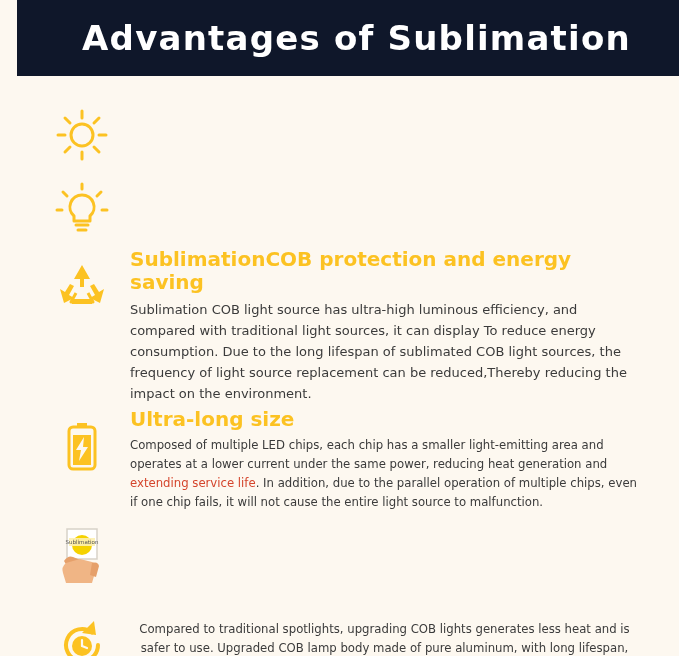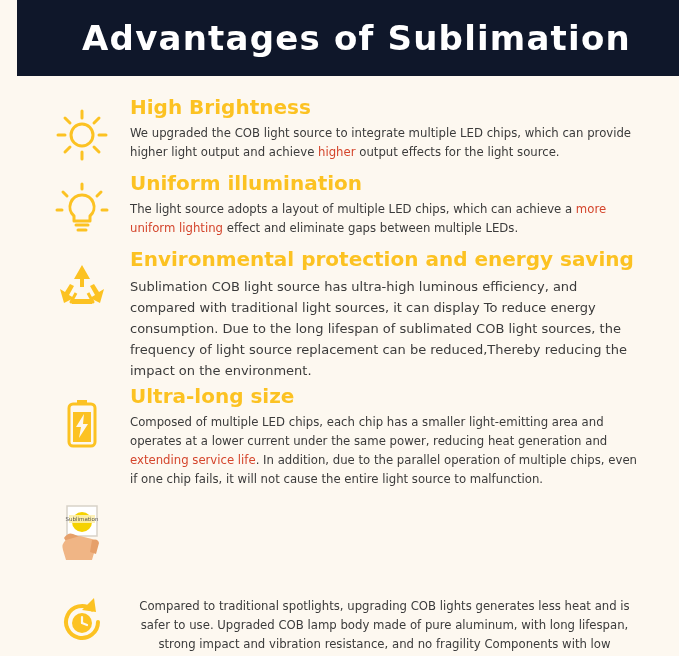--- a/index.html
+++ b/index.html
@@ -109,72 +109,60 @@
               <line x1="6" y1="30" x2="13" y2="30"></line>
               <line x1="47" y1="30" x2="54" y2="30"></line>
               <line x1="13" y1="13" x2="18" y2="18"></line>
               <line x1="42" y1="42" x2="47" y2="47"></line>
               <line x1="47" y1="13" x2="42" y2="18"></line>
               <line x1="18" y1="42" x2="13" y2="47"></line>
             </g>
           </svg>
         </div>
       </div>
-      <div class="text-cell">
-        <div class="feature-title">High Brightness</div>
-        <div class="feature-body">
-          <span>We upgraded the COB light source to integrate multiple LED chips, which can provide higher light output and achieve </span><span class="hl">higher</span><span> output effects for the light source.</span>
-        </div>
-      </div>
     </div>
 
     <div class="feature f2">
       <div class="icon-cell">
         <div class="icon-box">
           <svg width="60" height="60" viewBox="0 0 60 60">
             <path d="M30 14 a12 12 0 0 0 -8 21 l0 5 l16 0 l0 -5 a12 12 0 0 0 -8 -21 z" fill="none" stroke="#fcc222" stroke-width="3" stroke-linejoin="round"></path>
             <line x1="24" y1="44" x2="36" y2="44" stroke="#fcc222" stroke-width="3" stroke-linecap="round"></line>
             <line x1="26" y1="49" x2="34" y2="49" stroke="#fcc222" stroke-width="3" stroke-linecap="round"></line>
             <g stroke="#fcc222" stroke-width="3" stroke-linecap="round">
               <line x1="30" y1="3" x2="30" y2="8"></line>
               <line x1="11" y1="11" x2="15" y2="15"></line>
               <line x1="49" y1="11" x2="45" y2="15"></line>
               <line x1="5" y1="29" x2="10" y2="29"></line>
               <line x1="55" y1="29" x2="50" y2="29"></line>
             </g>
           </svg>
         </div>
       </div>
-      <div class="text-cell">
-        <div class="feature-title">Uniform illumination</div>
-        <div class="feature-body">
-          <span>The light source adopts a layout of multiple LED chips, which can achieve a </span><span class="hl">more uniform lighting</span><span> effect and eliminate gaps between multiple LEDs.</span>
-        </div>
-      </div>
     </div>
 
     <div class="feature f3">
       <div class="icon-cell">
         <div class="icon-box">
           <svg width="60" height="60" viewBox="0 0 60 60">
             <g fill="#fcc222">
               <path d="M30 8 L38 22 L32 22 L32 30 L28 30 L28 22 L22 22 Z"></path>
               <path d="M12 46 L8 32 L13 35 L18 27 L22 29 L17 38 L22 41 Z"></path>
               <path d="M48 46 L52 32 L47 35 L42 27 L38 29 L43 38 L38 41 Z"></path>
               <rect x="20" y="42" width="20" height="5"></rect>
             </g>
             <g fill="none" stroke="#fcc222" stroke-width="3" stroke-linejoin="round">
               <path d="M24 36 L19 45 L30 45"></path>
               <path d="M36 36 L41 45 L30 45"></path>
             </g>
           </svg>
         </div>
       </div>
       <div class="text-cell">
-        <div class="feature-title">Environmental protection and energy saving</div>
+        <div class="feature-title">SublimationCOB protection and energy saving</div>
         <div class="feature-body">
           <span>Sublimation COB light source has ultra-high luminous efficiency, and compared with traditional light sources, it can display To reduce energy consumption. Due to the long lifespan of sublimated COB light sources, the frequency of light source replacement can be reduced,Thereby reducing the impact on the environment.</span>
         </div>
       </div>
     </div>
 
     <div class="feature f4">
       <div class="icon-cell">
         <div class="icon-box">
           <svg width="60" height="60" viewBox="0 0 60 60">

